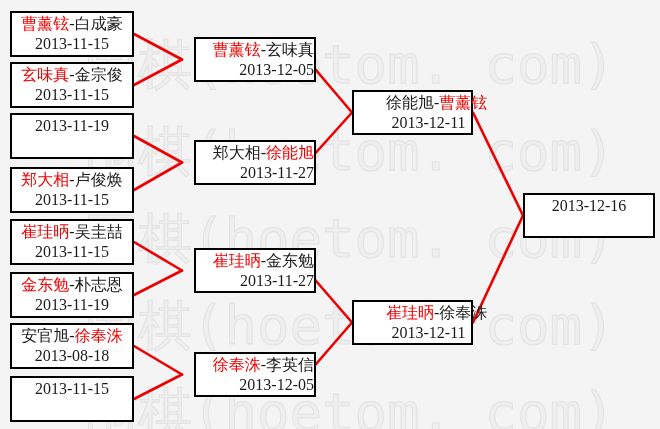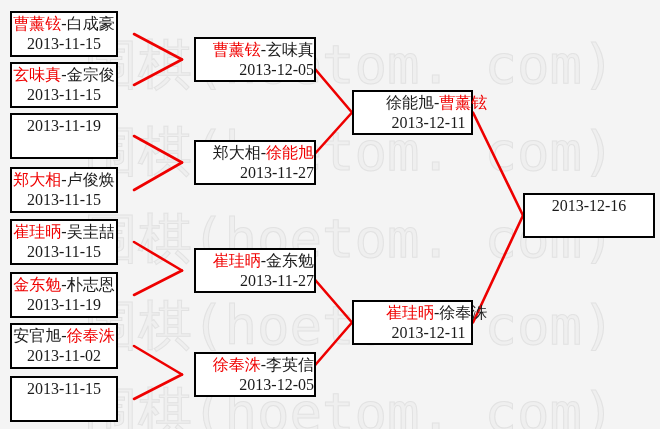--- a/index.html
+++ b/index.html
@@ -34,21 +34,21 @@
     background:var(--box-bg,#ffffff);
     border:2px solid var(--border,#000);
     text-align:center;
     font-size:16px;
     line-height:20px;
     padding-top:1px;
     color:var(--text,#1b1b1b);
     z-index:3;
     white-space:nowrap;
   }
-  .col1{left:10px;width:108px;height:46px;}
+  .col1{left:10px;width:124px;height:46px;}
   .col2{left:194px;width:122px;height:45px;text-align:right;}
   .col3{left:352px;width:121px;height:45px;padding-left:32px;}
   .col4{left:523px;width:132px;height:45px;}
   .win{color:var(--win,#f00000);}
 </style>
 </head>
 <body>
 
 <div id="stage">
 
@@ -93,21 +93,21 @@
   <div class="box col1" style="top:219px">
     <div><span class="p1 win">崔珪昞</span><span>-</span><span class="p2">吴圭喆</span></div>
     <div>2013-11-15</div>
   </div>
   <div class="box col1" style="top:272px">
     <div><span class="p1 win">金东勉</span><span>-</span><span class="p2">朴志恩</span></div>
     <div>2013-11-19</div>
   </div>
   <div class="box col1" style="top:323px">
     <div><span class="p1">安官旭</span><span>-</span><span class="p2 win">徐奉洙</span></div>
-    <div>2013-11-02</div>
+    <div>2013-08-18</div>
   </div>
   <div class="box col1" style="top:376px">
     <div>2013-11-15</div>
   </div>
 
   <div class="box col2" style="top:37px">
     <div><span class="p1 win">曹薰铉</span><span>-</span><span class="p2">玄味真</span></div>
     <div>2013-12-05</div>
   </div>
   <div class="box col2" style="top:140px">

